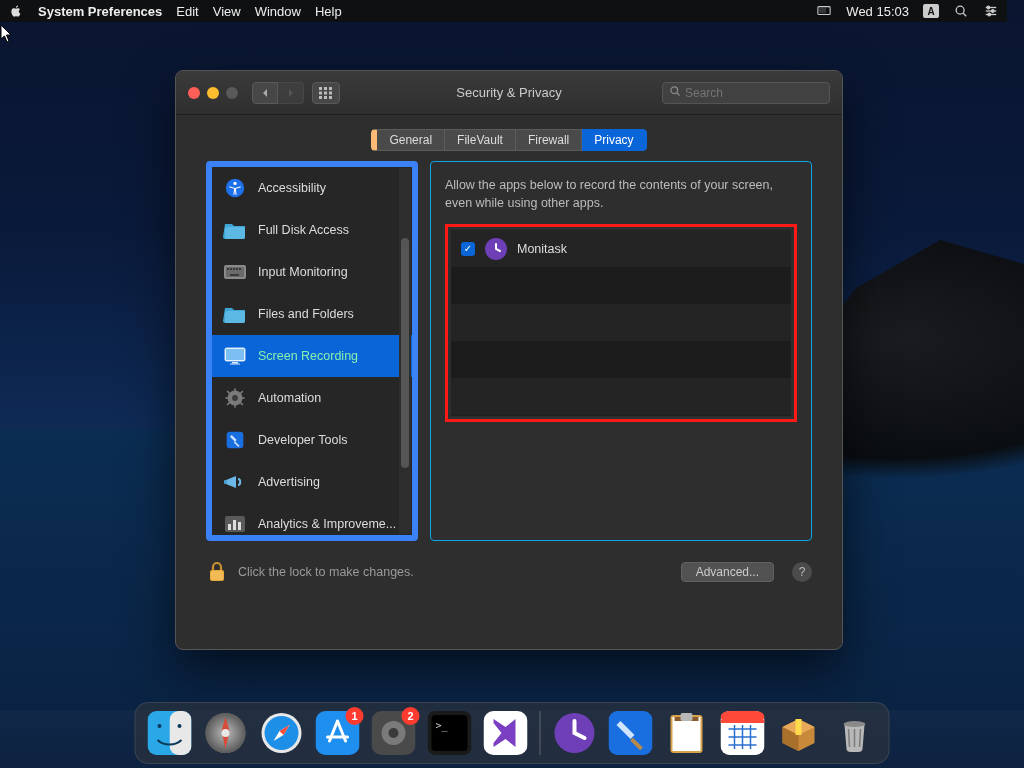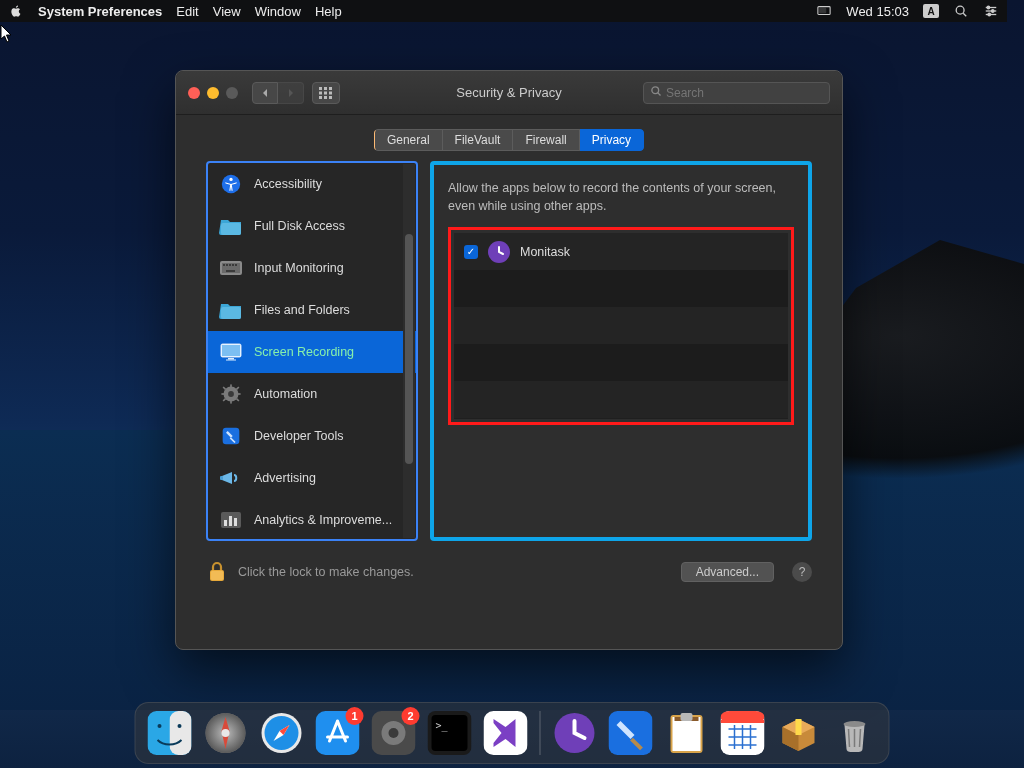--- a/index.html
+++ b/index.html
@@ -55,43 +55,43 @@
     border-radius:8px 8px 0 0;
   }
   .traffic { display:flex; gap:7px; margin-left:12px; }
   .tl { width:12px; height:12px; border-radius:50%; }
   .tl.red{background:#ff5f57;} .tl.yellow{background:#febc2e;} .tl.green{background:#5a5a5a;}
   .nav-buttons { display:flex; margin-left:14px; }
   .nav-btn { width:26px; height:22px; background:#474747; border:1px solid #5a5a5a; display:flex; align-items:center; justify-content:center; color:#bbb; font-size:12px;}
   .nav-btn.left{border-radius:4px 0 0 4px;} .nav-btn.right{border-radius:0 4px 4px 0; border-left:none;}
   .grid-btn { width:28px; height:22px; background:#474747; border:1px solid #5a5a5a; border-radius:4px; margin-left:8px; display:flex; align-items:center; justify-content:center;}
   .win-title { position:absolute; left:0; right:0; text-align:center; color:#ccc; font-size:13px; pointer-events:none;}
-  .search-box { margin-left:auto; margin-right:12px; width:187px; height:22px; background:#414141; border:1px solid #555; border-radius:4px; display:flex; align-items:center; padding:0 6px; gap:4px;}
+  .search-box { margin-left:auto; margin-right:12px; width:168px; height:22px; background:#414141; border:1px solid #555; border-radius:4px; display:flex; align-items:center; padding:0 6px; gap:4px;}
   .search-box input { background:transparent; border:none; outline:none; color:#ccc; font-size:12px; width:100%;}
   .search-box .mag { color:#888; font-size:12px;}
 
   .tabs-row { display:flex; justify-content:center; padding:14px 0 10px 0; }
   .tabs { display:flex; border-radius:4px; overflow:hidden; }
   .tab { padding:3px 12px; font-size:12px; background:#4a4a4a; color:#ddd; border:1px solid #5c5c5c; border-left:none; cursor:default;}
-  .tab:first-child{border-left:1px solid #fdba74; border-radius:4px 0 0 4px;}
+  .tab:first-child{border-left:6px solid #fdba74; border-radius:4px 0 0 4px;}
   .tab:last-child{border-radius:0 4px 4px 0;}
   .tab.active{ background:#0a66d8; border-color:#0a66d8; color:#fff;}
 
   .panes { display:flex; padding:0 30px 12px 30px; gap:12px; flex:0 0 auto;}
-  .sidebar { width:212px; height:380px; background:#262626; border:2px solid #3b82f6; border-radius:4px; overflow:hidden; position:relative;}
+  .sidebar { width:212px; height:380px; background:#262626; border:6px solid #3b82f6; border-radius:4px; overflow:hidden; position:relative;}
   .sidebar-list { position:absolute; inset:0; overflow:hidden;}
   .side-item { height:42px; display:flex; align-items:center; gap:10px; padding:0 10px; color:#ddd; font-size:12.5px; }
   .side-item.selected { background:#0a66d8; color:#86efac;}
   .side-icon { width:26px; height:22px; display:flex; align-items:center; justify-content:center; flex-shrink:0;}
   .side-icon svg{width:24px;height:20px;}
   .side-label { white-space:nowrap; overflow:hidden; text-overflow:ellipsis;}
   .scrollbar { position:absolute; right:1px; top:1px; bottom:1px; width:12px; background:#2d2d2d;}
   .scrollbar-thumb{ position:absolute; left:2px; right:2px; top:70px; height:230px; background:#555; border-radius:4px;}
 
-  .content { flex:1; height:380px; background:#2e2e2e; border:4px solid #0ea5e9; border-radius:4px; padding:14px; position:relative;}
+  .content { flex:1; height:380px; background:#2e2e2e; border:1px solid #0ea5e9; border-radius:4px; padding:14px; position:relative;}
   .content-desc { color:#bcbcbc; font-size:12.5px; line-height:1.45; margin-bottom:12px;}
 
   .app-list-wrap { border:3px solid #ff1a1a; padding:3px; }
   .app-list { height:186px; background:#1f1f1f; display:flex; flex-direction:column;}
   .app-row { height:37px; display:flex; align-items:center; gap:10px; padding:0 10px;}
   .app-row:nth-child(odd){background:#242424;}
   .app-row:nth-child(even){background:#1c1c1c;}
   .chk { width:14px; height:14px; background:#0a66d8; border-radius:3px; display:flex; align-items:center; justify-content:center; color:#fff; font-size:10px;}
   .app-icon { width:22px; height:22px; border-radius:50%; background:#6f3fb8; display:flex; align-items:center; justify-content:center;}
   .app-label { color:#ddd; font-size:12.5px;}

